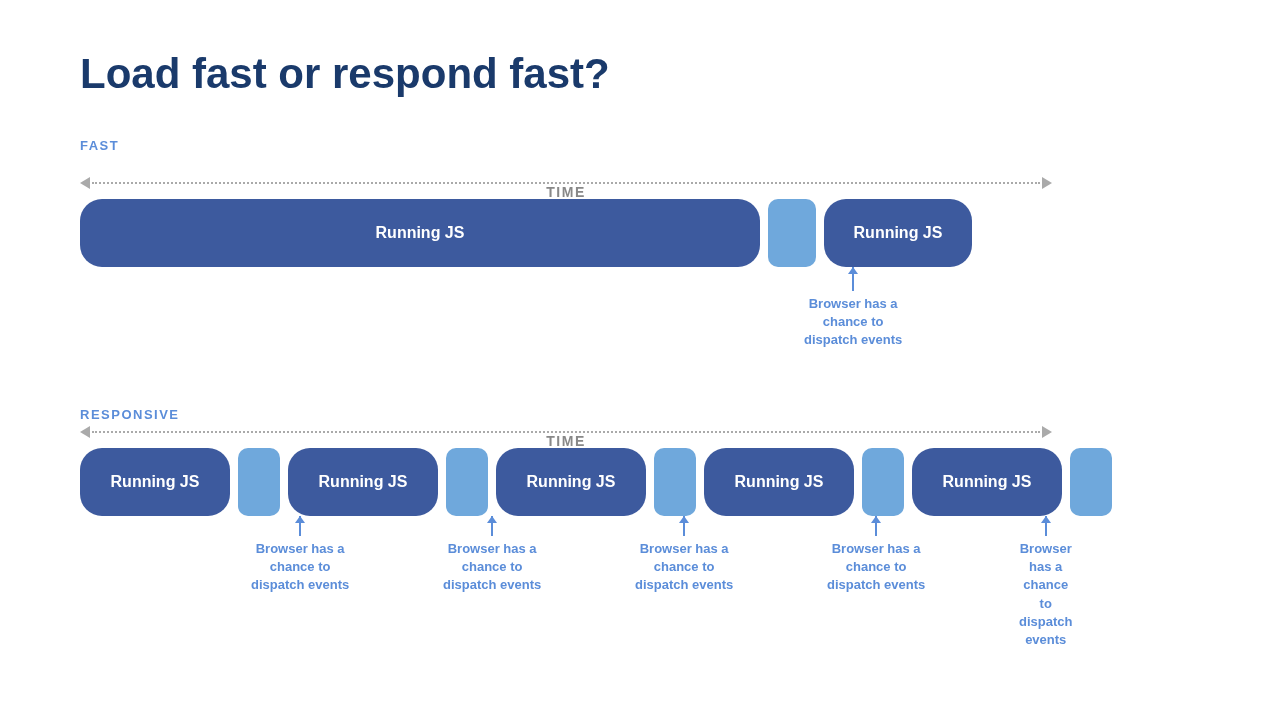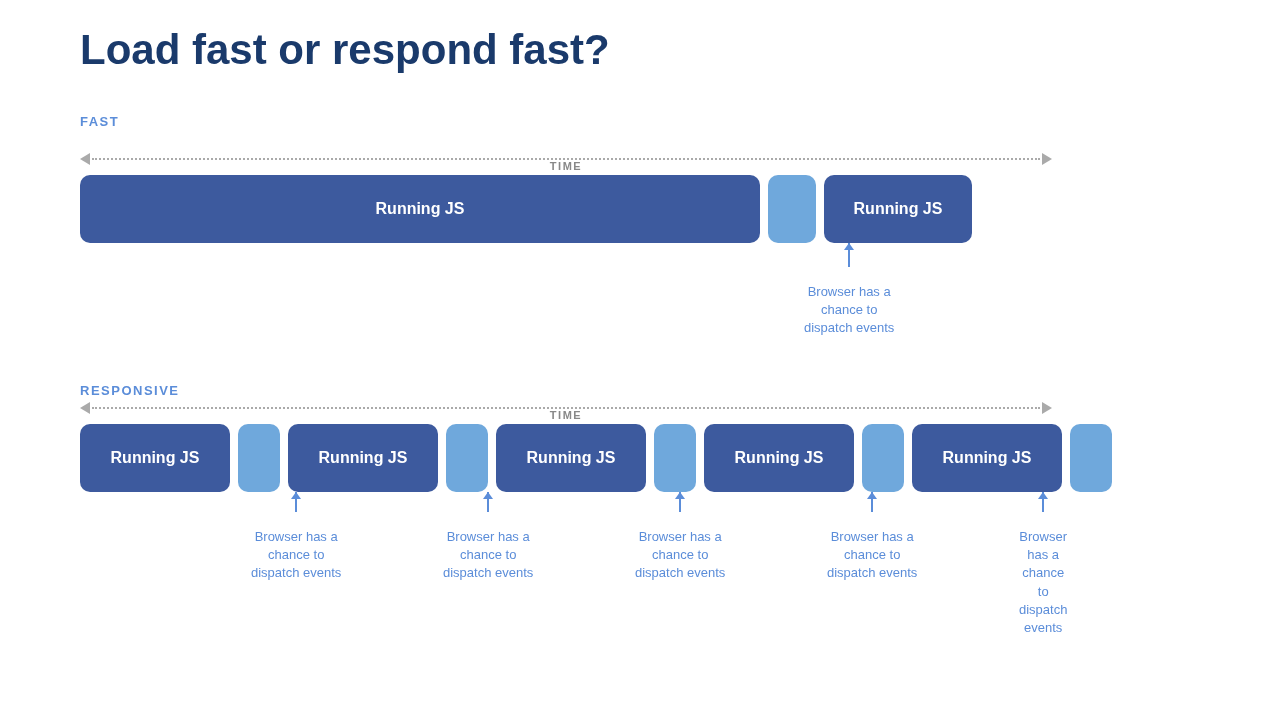--- a/index.html
+++ b/index.html
@@ -6,21 +6,21 @@
     body {
       background: #ffffff;
       font-family: 'Arial', sans-serif;
       width: 1276px;
       height: 717px;
       overflow: hidden;
       position: relative;
     }
 
     .slide {
-      padding: 26px 80px;
+      padding: 50px 80px;
       width: 1132px;
       height: 717px;
       position: relative;
     }
 
     .main-title {
       font-size: 42px;
       font-weight: 800;
       color: #1a3a6b;
       margin-bottom: 40px;
@@ -36,21 +36,21 @@
     .row-label.fast { color: #5b8dd9; }
     .row-label.responsive { color: #5b8dd9; }
 
     
     .timeline-row {
       display: flex;
       align-items: center;
       margin-bottom: 10px;
     }
     .timeline-label {
-      font-size: 11px;
+      font-size: 14px;
       font-weight: 600;
       color: #888;
       letter-spacing: 1.5px;
       position: absolute;
       left: 50%;
       transform: translateX(-50%);
     }
     .dotted-line {
       flex: 1;
       border-top: 2px dotted #aaa;
@@ -69,21 +69,21 @@
       border-top: 6px solid transparent;
       border-bottom: 6px solid transparent;
       border-right: 10px solid #aaa;
       flex-shrink: 0;
     }
 
     
     .js-block {
       background: #3d5a9e;
       color: #fff;
-      border-radius: 10px;
+      border-radius: 22px;
       display: flex;
       align-items: center;
       justify-content: center;
       font-weight: 700;
       font-size: 16px;
       height: 68px;
       flex-shrink: 0;
     }
 
     
@@ -127,24 +127,24 @@
       left: 50%;
       transform: translateX(-50%);
       width: 0; height: 0;
       border-left: 5px solid transparent;
       border-right: 5px solid transparent;
       border-bottom: 7px solid #5b8dd9;
     }
     .ann-text {
       color: #5b8dd9;
       font-size: 13px;
-      font-weight: 400;
+      font-weight: 700;
       line-height: 1.4;
       text-align: center;
-      margin-top: 16px;
+      margin-top: 4px;
     }
   </style>
 </head>
 <body>
 
 <div class="slide">
 
   <h1 class="main-title">Load fast or respond fast?</h1>
 
   <div class="fast-section">

